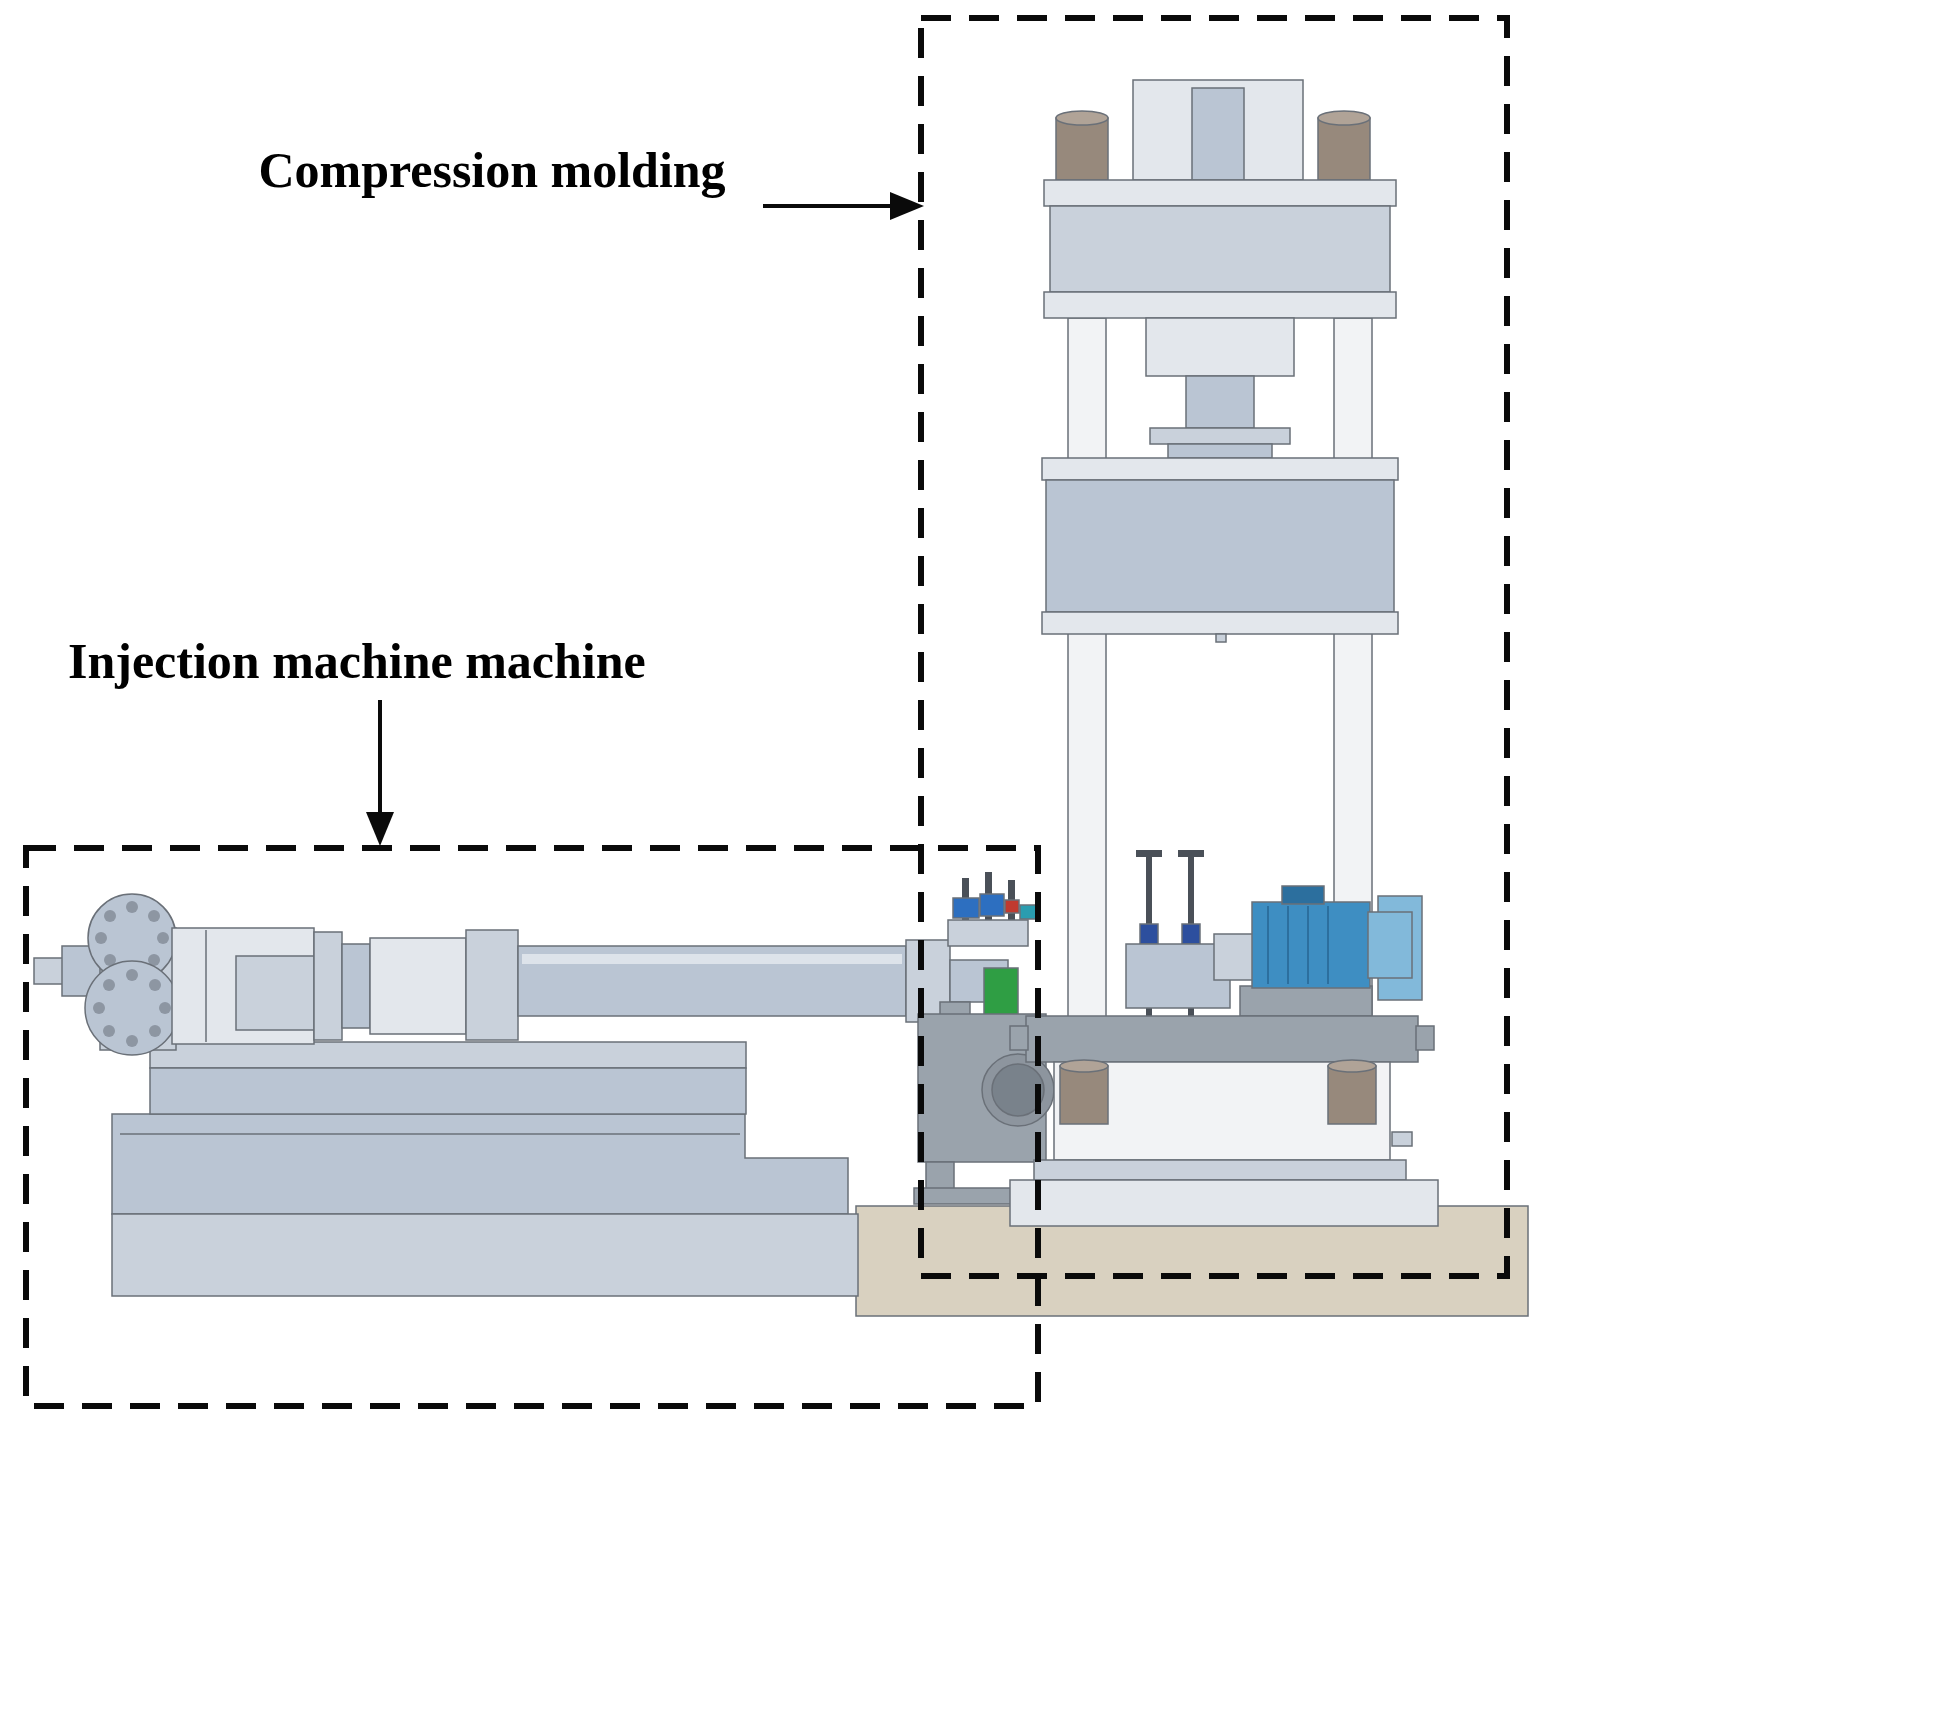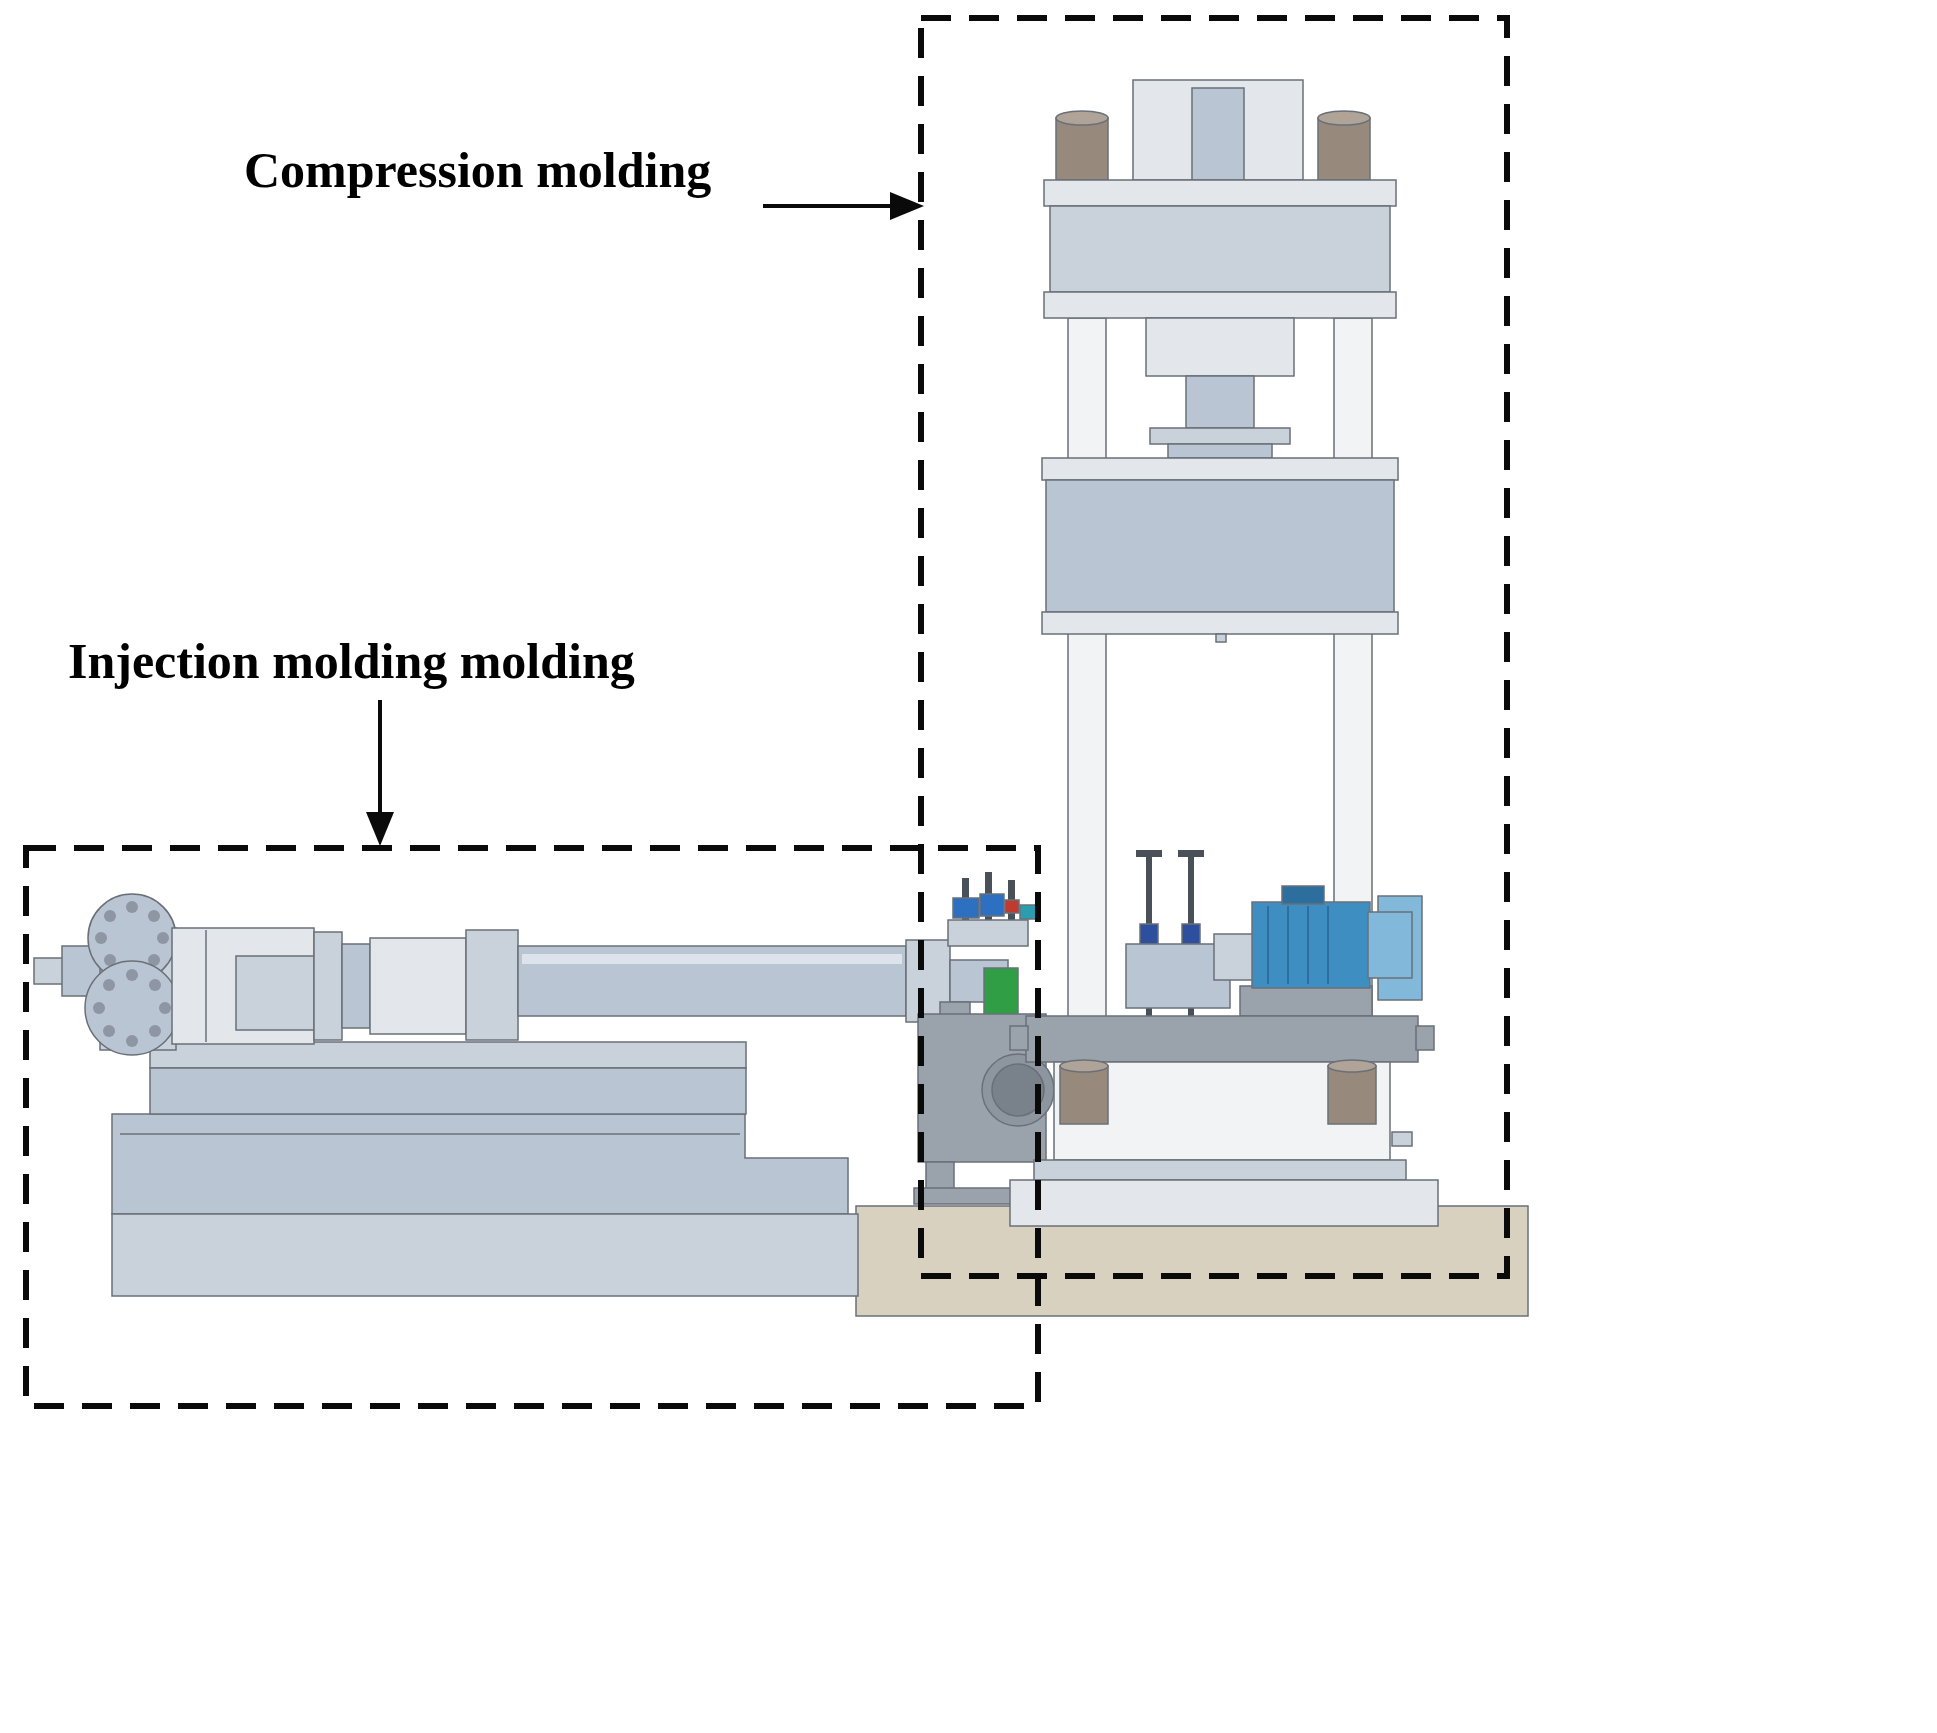--- a/index.html
+++ b/index.html
@@ -57,24 +57,24 @@
   .arrow-head { fill: var(--boundary-black, #0a0a0a); }
   
   .label {
     position: absolute;
     color: var(--label-black, #000000);
     font-weight: bold;
     font-size: 50px;
     white-space: nowrap;
   }
   .label-compression {
-    left: 244px;
+    left: 232px;
     top: 138px;
     width: 520px;
-    text-align: left;
+    text-align: center;
     line-height: 1.3;
     white-space: normal;
   }
   .label-injection {
     left: 68px;
     top: 632px;
   }
 </style>
 </head>
 <body>
@@ -225,15 +225,15 @@
     <g>
       <line class="arrow-line" x1="380" y1="700" x2="380" y2="816"></line>
       <polygon class="arrow-head" points="366,812 394,812 380,846"></polygon>
     </g>
   </svg>
 
   <div class="label label-compression">
     <div>Compression molding</div>
   </div>
 
-  <div class="label label-injection">Injection molding molding</div>
+  <div class="label label-injection">Injection machine machine</div>
 
 </div>
 
 </body></html>

